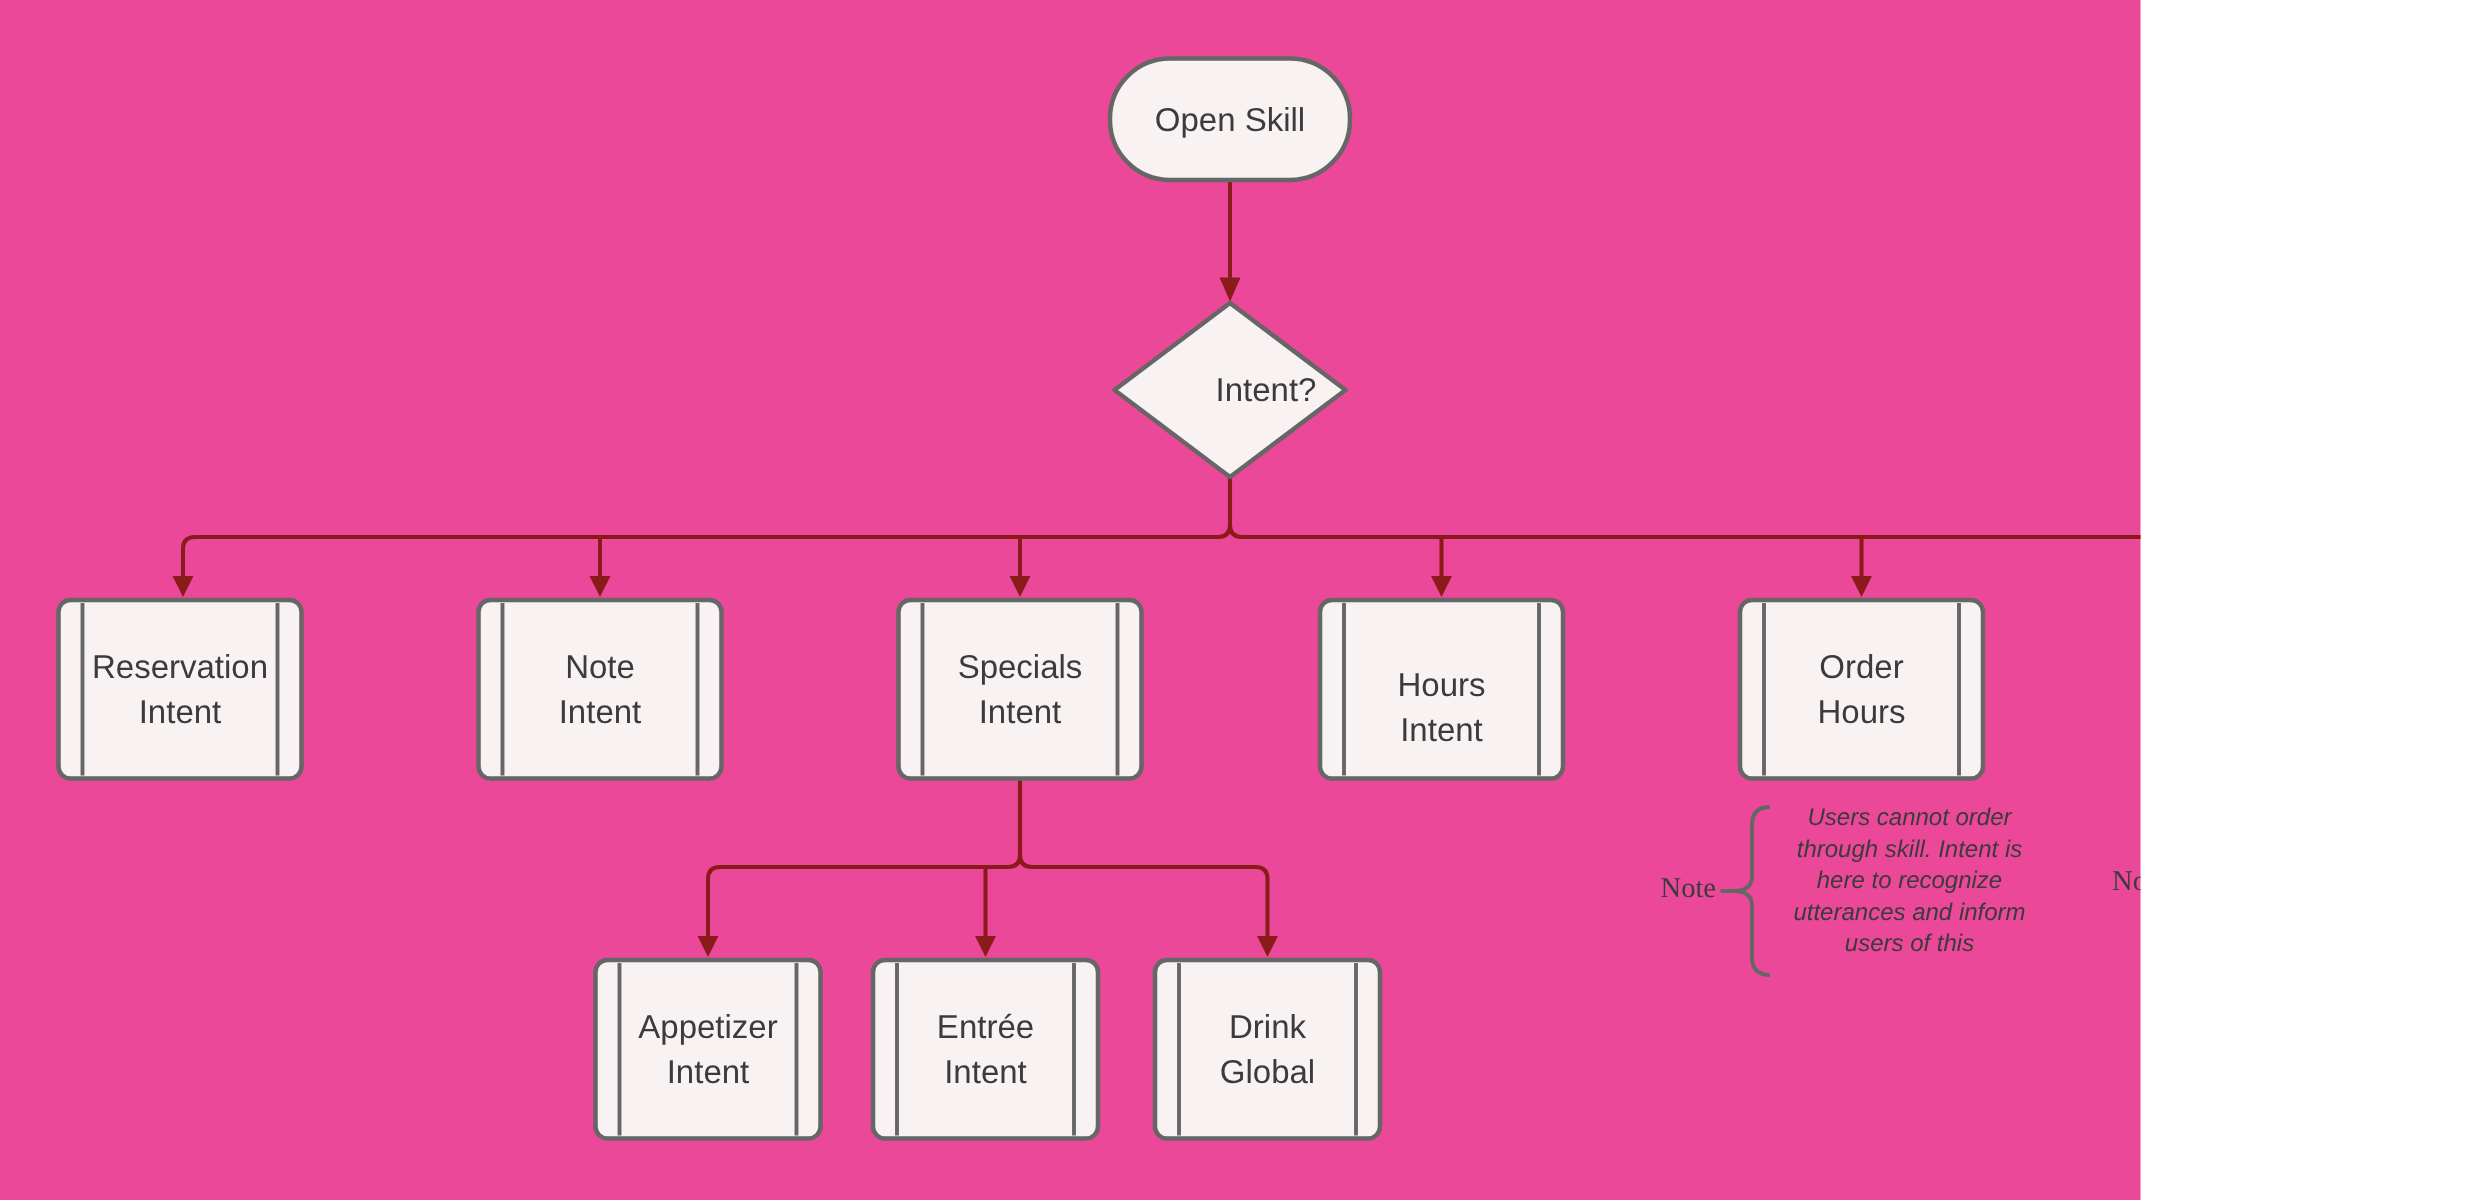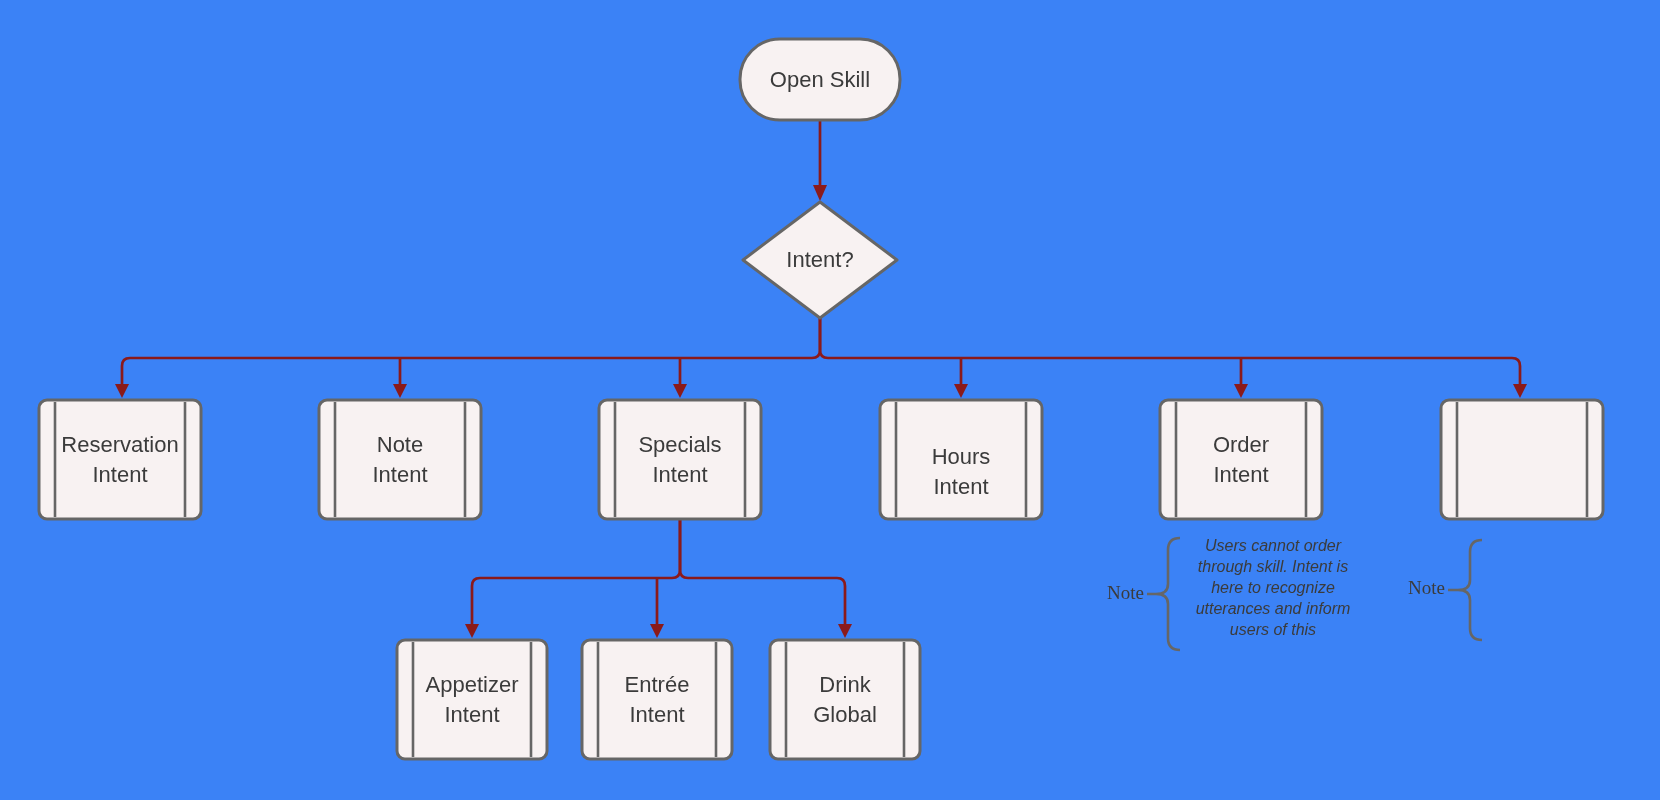--- a/index.html
+++ b/index.html
@@ -3,23 +3,23 @@
 <meta charset="utf-8">
 <style>
   html, body {
     margin: 0;
     padding: 0;
     background: #ffffff;
     font-family: "Liberation Sans", sans-serif;
   }
   #stage {
     position: relative;
-    width: 1660px;
+    width: 1427px;
     height: 800px;
-    background: #3b82f6;
+    background: #ec4899;
     overflow: hidden;
   }
   #canvas-svg {
     position: absolute;
     left: 0;
     top: 0;
   }
   .node-label {
     position: absolute;
     display: flex;
@@ -135,36 +135,36 @@
     </g>
 
     <g stroke="#666666" stroke-width="2.6" fill="none">
       <path d="M 1147 594 L 1156 594 M 1180 538 Q 1168 538 1168 550 L 1168 584 Q 1168 594 1156 594 Q 1168 594 1168 604 L 1168 638 Q 1168 650 1180 650"></path>
       <path d="M 1448 590 L 1458 590 M 1482 540 Q 1470 540 1470 552 L 1470 580 Q 1470 590 1458 590 Q 1470 590 1470 600 L 1470 628 Q 1470 640 1482 640"></path>
     </g>
   </svg>
 
   <div class="node-label" style="left:740px;top:39px;width:160px;height:81px">Open Skill</div>
 
-  <div class="node-label" style="left:743px;top:202px;width:154px;height:116px">Intent?</div>
+  <div class="node-label" style="left:767px;top:202px;width:154px;height:116px">Intent?</div>
 
   <div class="node-label" style="left:39px;top:400px;width:162px;height:119px">Reservation
 Intent</div>
 
   <div class="node-label" style="left:319px;top:400px;width:162px;height:119px">Note
 Intent</div>
 
   <div class="node-label" style="left:599px;top:400px;width:162px;height:119px">Specials
 Intent</div>
 
   <div class="node-label" style="left:880px;top:412px;width:162px;height:119px">Hours
 Intent</div>
 
   <div class="node-label" style="left:1160px;top:400px;width:162px;height:119px">Order
-Intent</div>
+Hours</div>
 
 
   <div class="node-label" style="left:397px;top:640px;width:150px;height:119px">Appetizer
 Intent</div>
 
   <div class="node-label" style="left:582px;top:640px;width:150px;height:119px">Entrée
 Intent</div>
 
   <div class="node-label" style="left:770px;top:640px;width:150px;height:119px">Drink
 Global</div>

